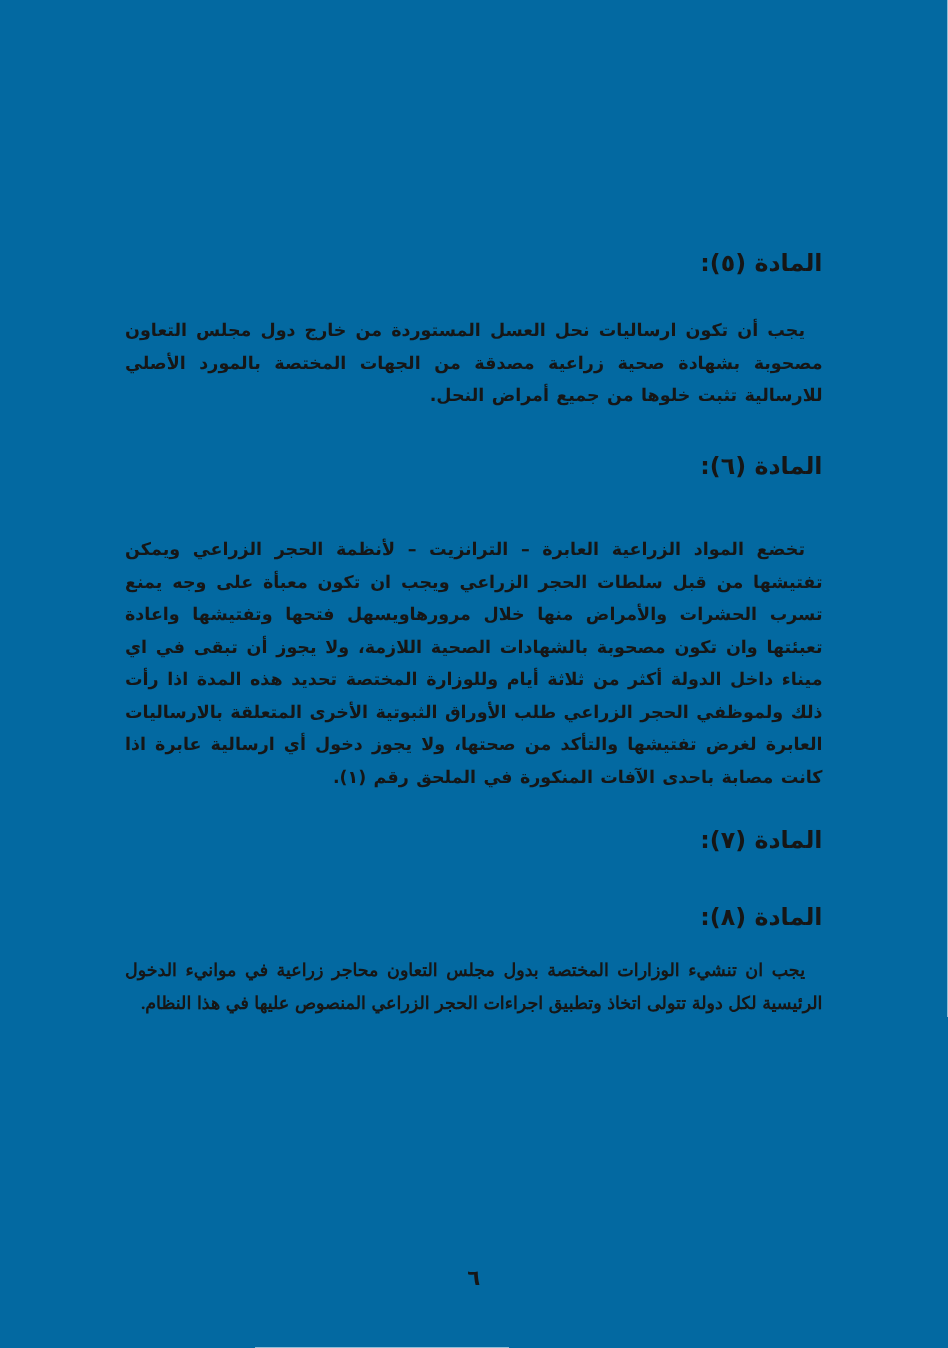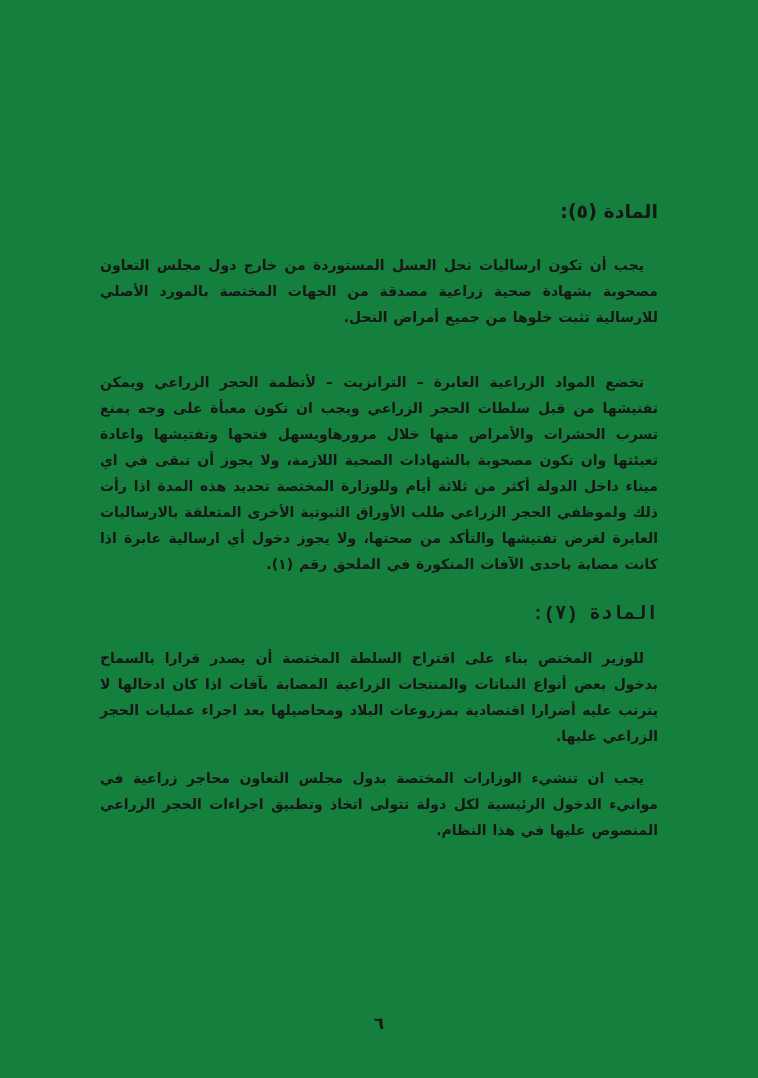--- a/index.html
+++ b/index.html
@@ -5,21 +5,21 @@
 <style>
   html, body {
     margin: 0;
     padding: 0;
     background: #ffffff;
   }
   .page {
     position: relative;
     width: 758px;
     height: 1078px;
-    background: #15803d;
+    background: #0369a1;
     overflow: hidden;
     font-family: "DejaVu Sans", sans-serif;
     color: #161616;
   }
   .content {
     position: absolute;
     top: 0;
     right: 100px;
     width: 558px;
     direction: rtl;
@@ -37,24 +37,24 @@
     font-size: 14px;
     line-height: 26px;
     font-weight: 700;
     text-indent: 14px;
     word-spacing: 1px;
   }
   .mt-h5 { margin-top: 196px; }
   .mt-p5 { margin-top: 26px; }
   .mt-h6 { margin-top: 28px; }
   .mt-p6 { margin-top: 39px; }
-  .mt-h7 { margin-top: 22px; font-family: Liberation Mono, monospace; }
+  .mt-h7 { margin-top: 22px; }
   .mt-p7 { margin-top: 16px; }
   .mt-h8 { margin-top: 32px; }
-  .mt-p8 { margin-top: 16px; }
+  .mt-p8 { margin-top: 16px; font-family: Liberation Serif, serif; }
   .page-number {
     position: absolute;
     top: 1010px;
     left: 0;
     width: 100%;
     text-align: center;
     font-size: 17px;
     line-height: 26px;
     font-weight: 700;
     color: #161616;
@@ -62,23 +62,24 @@
 </style>
 </head>
 <body>
 
 <div class="page">
   <div class="content">
 
     <h2 class="article-heading mt-h5">المادة (٥):</h2>
     <p class="article-text mt-p5">يجب أن تكون ارساليات نحل العسل المستوردة من خارج دول مجلس التعاون مصحوبة بشهادة صحية زراعية مصدقة من الجهات المختصة بالمورد الأصلي للارسالية تثبت خلوها من جميع أمراض النحل.</p>
 
+    <h2 class="article-heading mt-h6">المادة (٦):</h2>
     <p class="article-text mt-p6">تخضع المواد الزراعية العابرة – الترانزيت – لأنظمة الحجر الزراعي ويمكن تفتيشها من قبل سلطات الحجر الزراعي ويجب ان تكون معبأة على وجه يمنع تسرب الحشرات والأمراض منها خلال مرورهاويسهل فتحها وتفتيشها واعادة تعبئتها وان تكون مصحوبة بالشهادات الصحية اللازمة، ولا يجوز أن تبقى في اي ميناء داخل الدولة أكثر من ثلاثة أيام وللوزارة المختصة تحديد هذه المدة اذا رأت ذلك ولموظفي الحجر الزراعي طلب الأوراق الثبوتية الأخرى المتعلقة بالارساليات العابرة لغرض تفتيشها والتأكد من صحتها، ولا يجوز دخول أي ارسالية عابرة اذا كانت مصابة باحدى الآفات المنكورة في الملحق رقم (١).</p>
 
     <h2 class="article-heading mt-h7">المادة (٧):</h2>
-    <p class="article-text mt-p7">للوزير المختص بناء على اقتراح السلطة المختصة أن يصدر قرارا بالسماح بدخول بعض أنواع النباتات والمنتجات الزراعية المصابة بآفات اذا كان ادخالها لا يترتب عليه أضرارا اقتصادية بمزروعات البلاد ومحاصيلها بعد اجراء عمليات الحجر الزراعي عليها.</p>
 
+    <h2 class="article-heading mt-h8">المادة (٨):</h2>
     <p class="article-text mt-p8">يجب ان تنشيء الوزارات المختصة بدول مجلس التعاون محاجر زراعية في موانيء الدخول الرئيسية لكل دولة تتولى اتخاذ وتطبيق اجراءات الحجر الزراعي المنصوص عليها في هذا النظام.</p>
 
   </div>
 
   <div class="page-number">٦</div>
 </div>
 
 </body></html>

